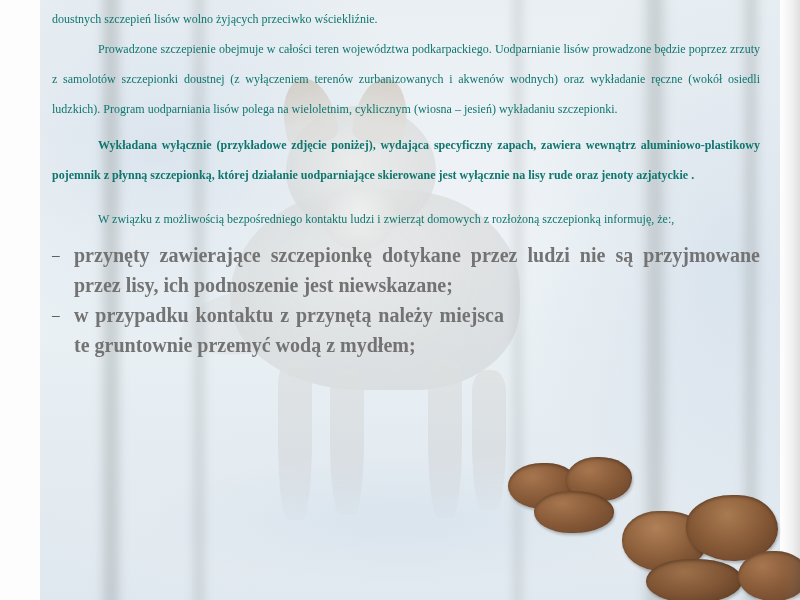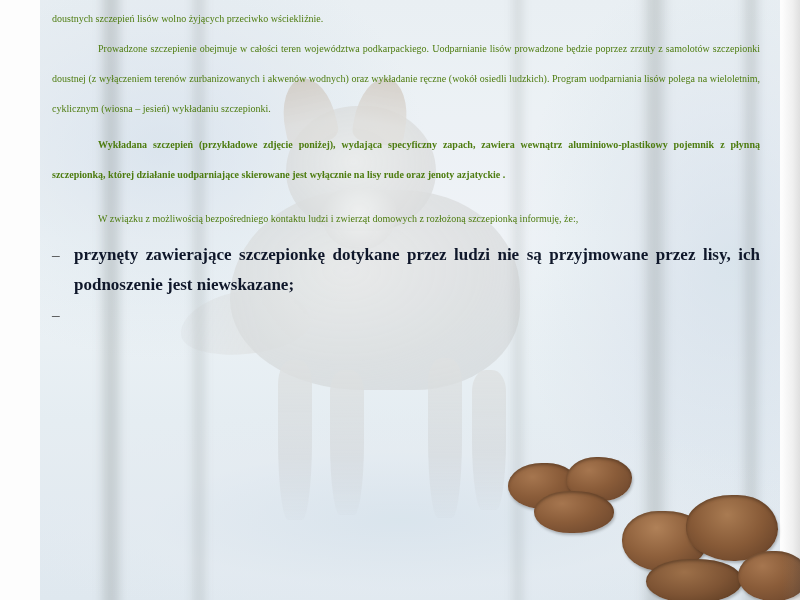--- a/index.html
+++ b/index.html
@@ -186,23 +186,23 @@
     padding: 0;
   }
   .col {
     position: absolute;
     left: 52px;
     top: 0px;
     width: 708px;
   }
   p {
     margin: 0 0 0 0;
-    font-size: 10px;
+    font-size: 12px;
     line-height: 30px;
-    color: #4d7c0f;
+    color: #0f766e;
     text-align: justify;
     text-justify: inter-word;
   }
   .indent { text-indent: 46px; }
   .bold-block {
     font-weight: bold;
   }
   .bold-block .nonbold { font-weight: bold; }
 
   .gap-6 { height: 6px; }
@@ -217,24 +217,24 @@
   }
   .dash {
     width: 22px;
     flex: 0 0 22px;
     font-size: 15.3px;
     line-height: 30px;
     color: #2d2d2d;
   }
   .li-text {
     flex: 1 1 auto;
-    font-size: 17px;
+    font-size: 20px;
     line-height: 30px;
     font-weight: bold;
-    color: #0f172a;
+    color: #737373;
     text-align: justify;
     text-justify: inter-word;
   }
   .li-text.narrow { max-width: 430px; }
   .li-text.wide { max-width: 690px; }
   
   .clipped {
     position: absolute;
     left: 74px;
     top: 584px;
@@ -299,34 +299,35 @@
     <div class="col">
 
       <div style="height:4px"></div>
 
       <p>doustnych szczepień lisów wolno żyjących przeciwko wściekliźnie.</p>
 
       <p class="indent">Prowadzone szczepienie obejmuje w całości teren województwa podkarpackiego. Uodparnianie lisów prowadzone będzie poprzez zrzuty z samolotów szczepionki doustnej (z wyłączeniem terenów zurbanizowanych i akwenów wodnych) oraz wykładanie ręczne (wokół osiedli ludzkich). Program uodparniania lisów polega na wieloletnim, cyklicznym (wiosna – jesień) wykładaniu szczepionki.</p>
 
       <div class="gap-6"></div>
 
-      <p class="bold-block indent"><span>Wykładana szczepień</span><span class="nonbold">&nbsp;</span><span class="nonbold">(przykładowe zdjęcie poniżej),</span><span>&nbsp;</span><span>wydająca specyficzny zapach, zawiera wewnątrz aluminiowo-plastikowy pojemnik z płynną szczepionką, której działanie uodparniające skierowane jest wyłącznie na lisy rude oraz jenoty azjatyckie .</span></p>
+      <p class="bold-block indent"><span>Wykładana wyłącznie</span><span class="nonbold">&nbsp;</span><span class="nonbold">(przykładowe zdjęcie poniżej),</span><span>&nbsp;</span><span>wydająca specyficzny zapach, zawiera wewnątrz aluminiowo-plastikowy pojemnik z płynną szczepionką, której działanie uodparniające skierowane jest wyłącznie na lisy rude oraz jenoty azjatyckie .</span></p>
 
       <div class="gap-14"></div>
 
       <p class="indent">W związku z możliwością bezpośredniego kontaktu ludzi i zwierząt domowych z rozłożoną szczepionką informuję, że:,</p>
 
       <div class="gap-6"></div>
 
       <div class="list-item">
         <span class="dash">–</span>
         <span class="li-text wide">przynęty zawierające szczepionkę dotykane przez ludzi nie są przyjmowane przez lisy, ich podnoszenie jest niewskazane;</span>
       </div>
 
       <div class="list-item">
         <span class="dash">–</span>
+        <span class="li-text narrow">w przypadku kontaktu z przynętą należy miejsca te gruntownie przemyć wodą z mydłem;</span>
       </div>
     </div>
 
   </div>
 
   <div class="page-edge"></div>
 </div>
 
 </body></html>

